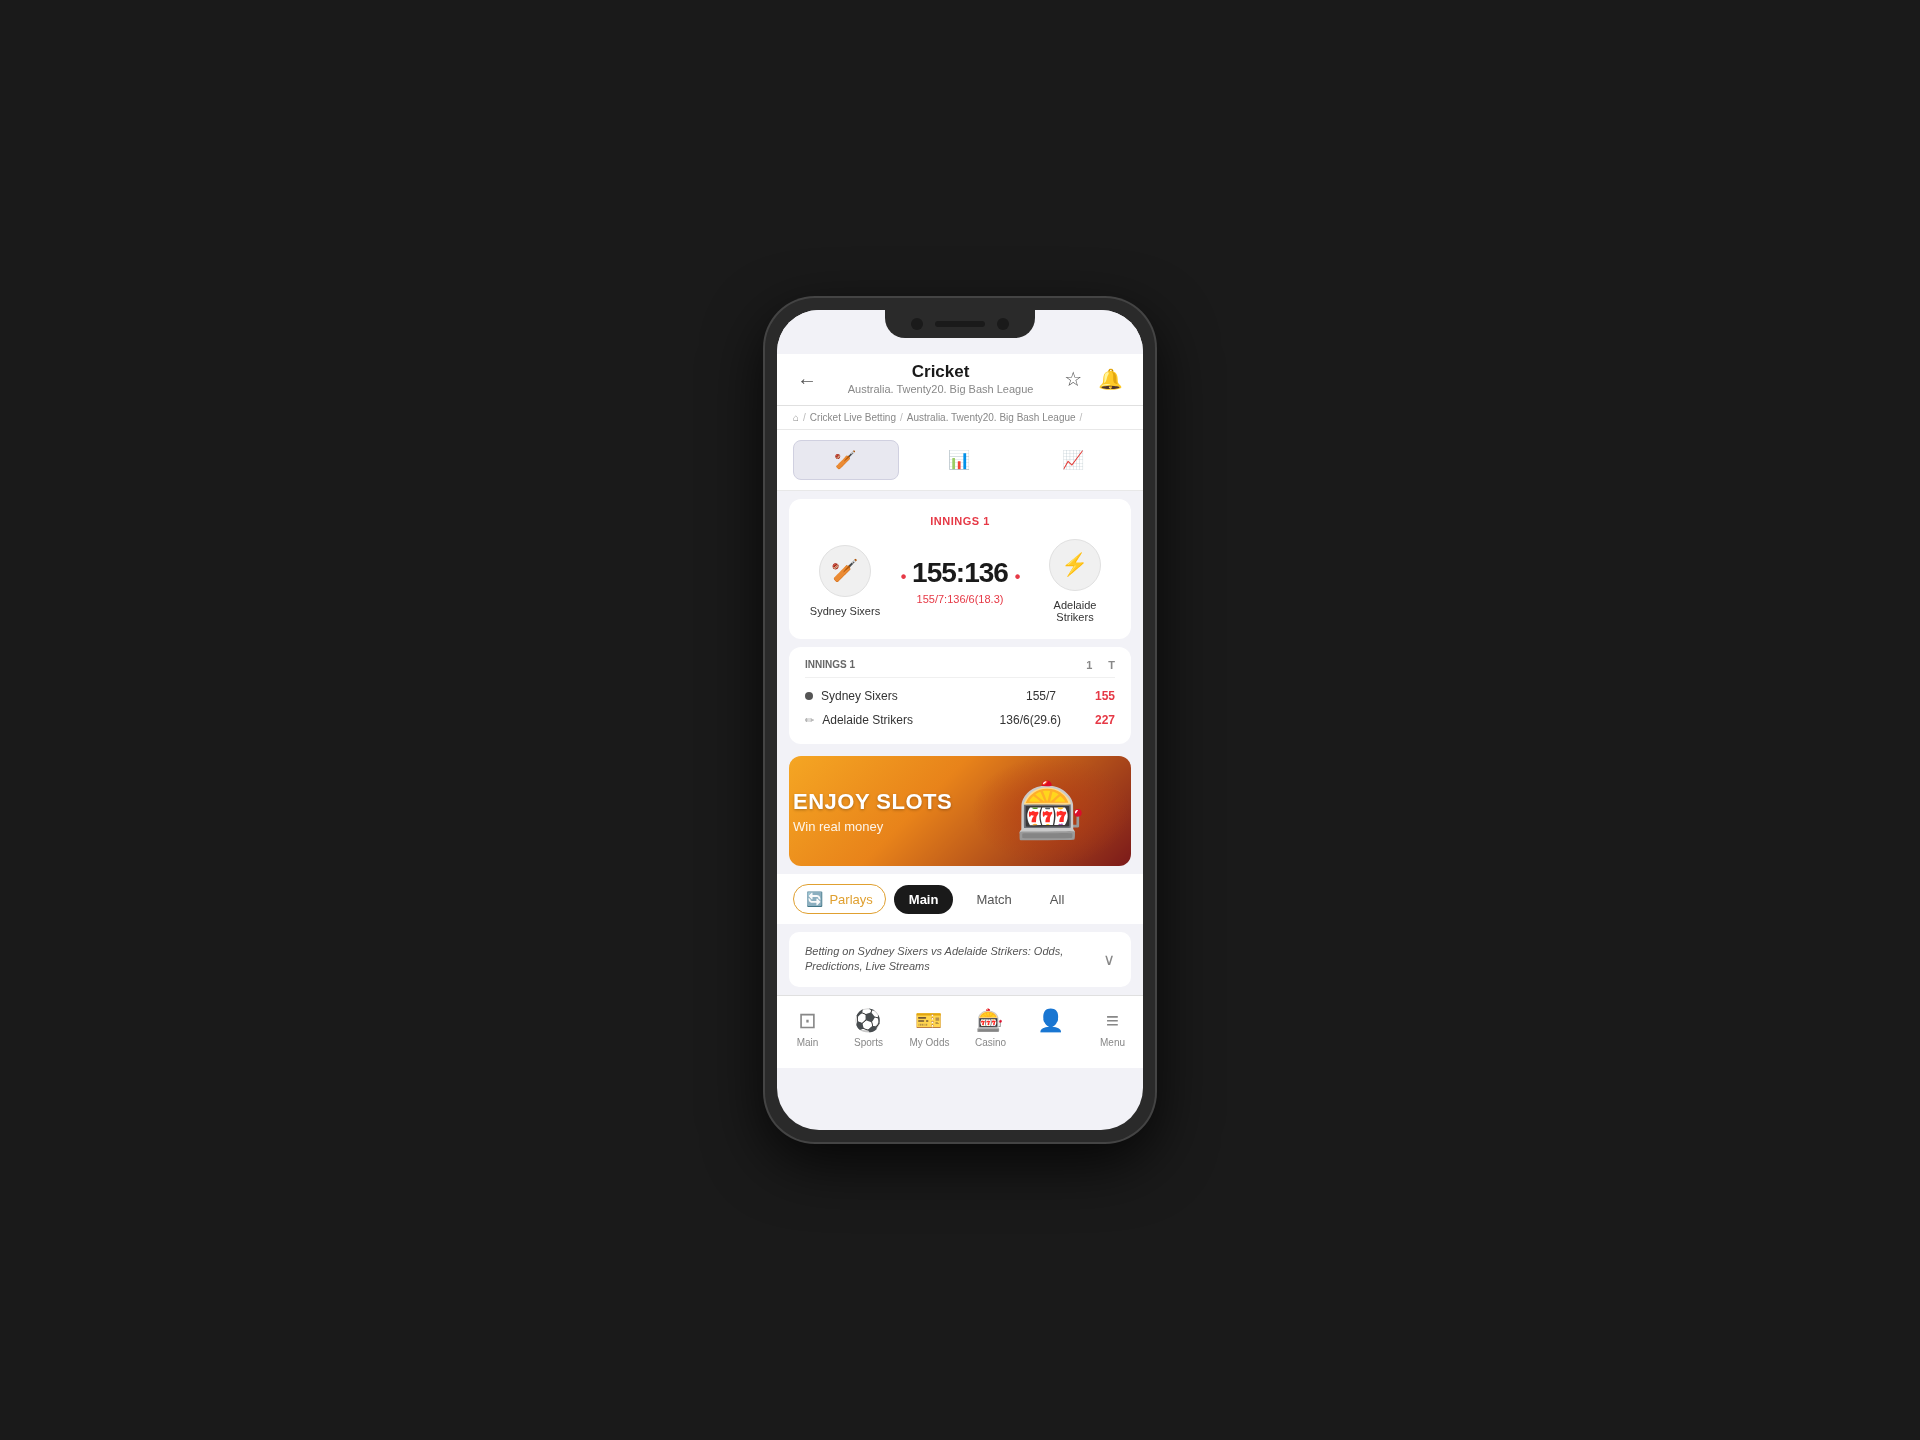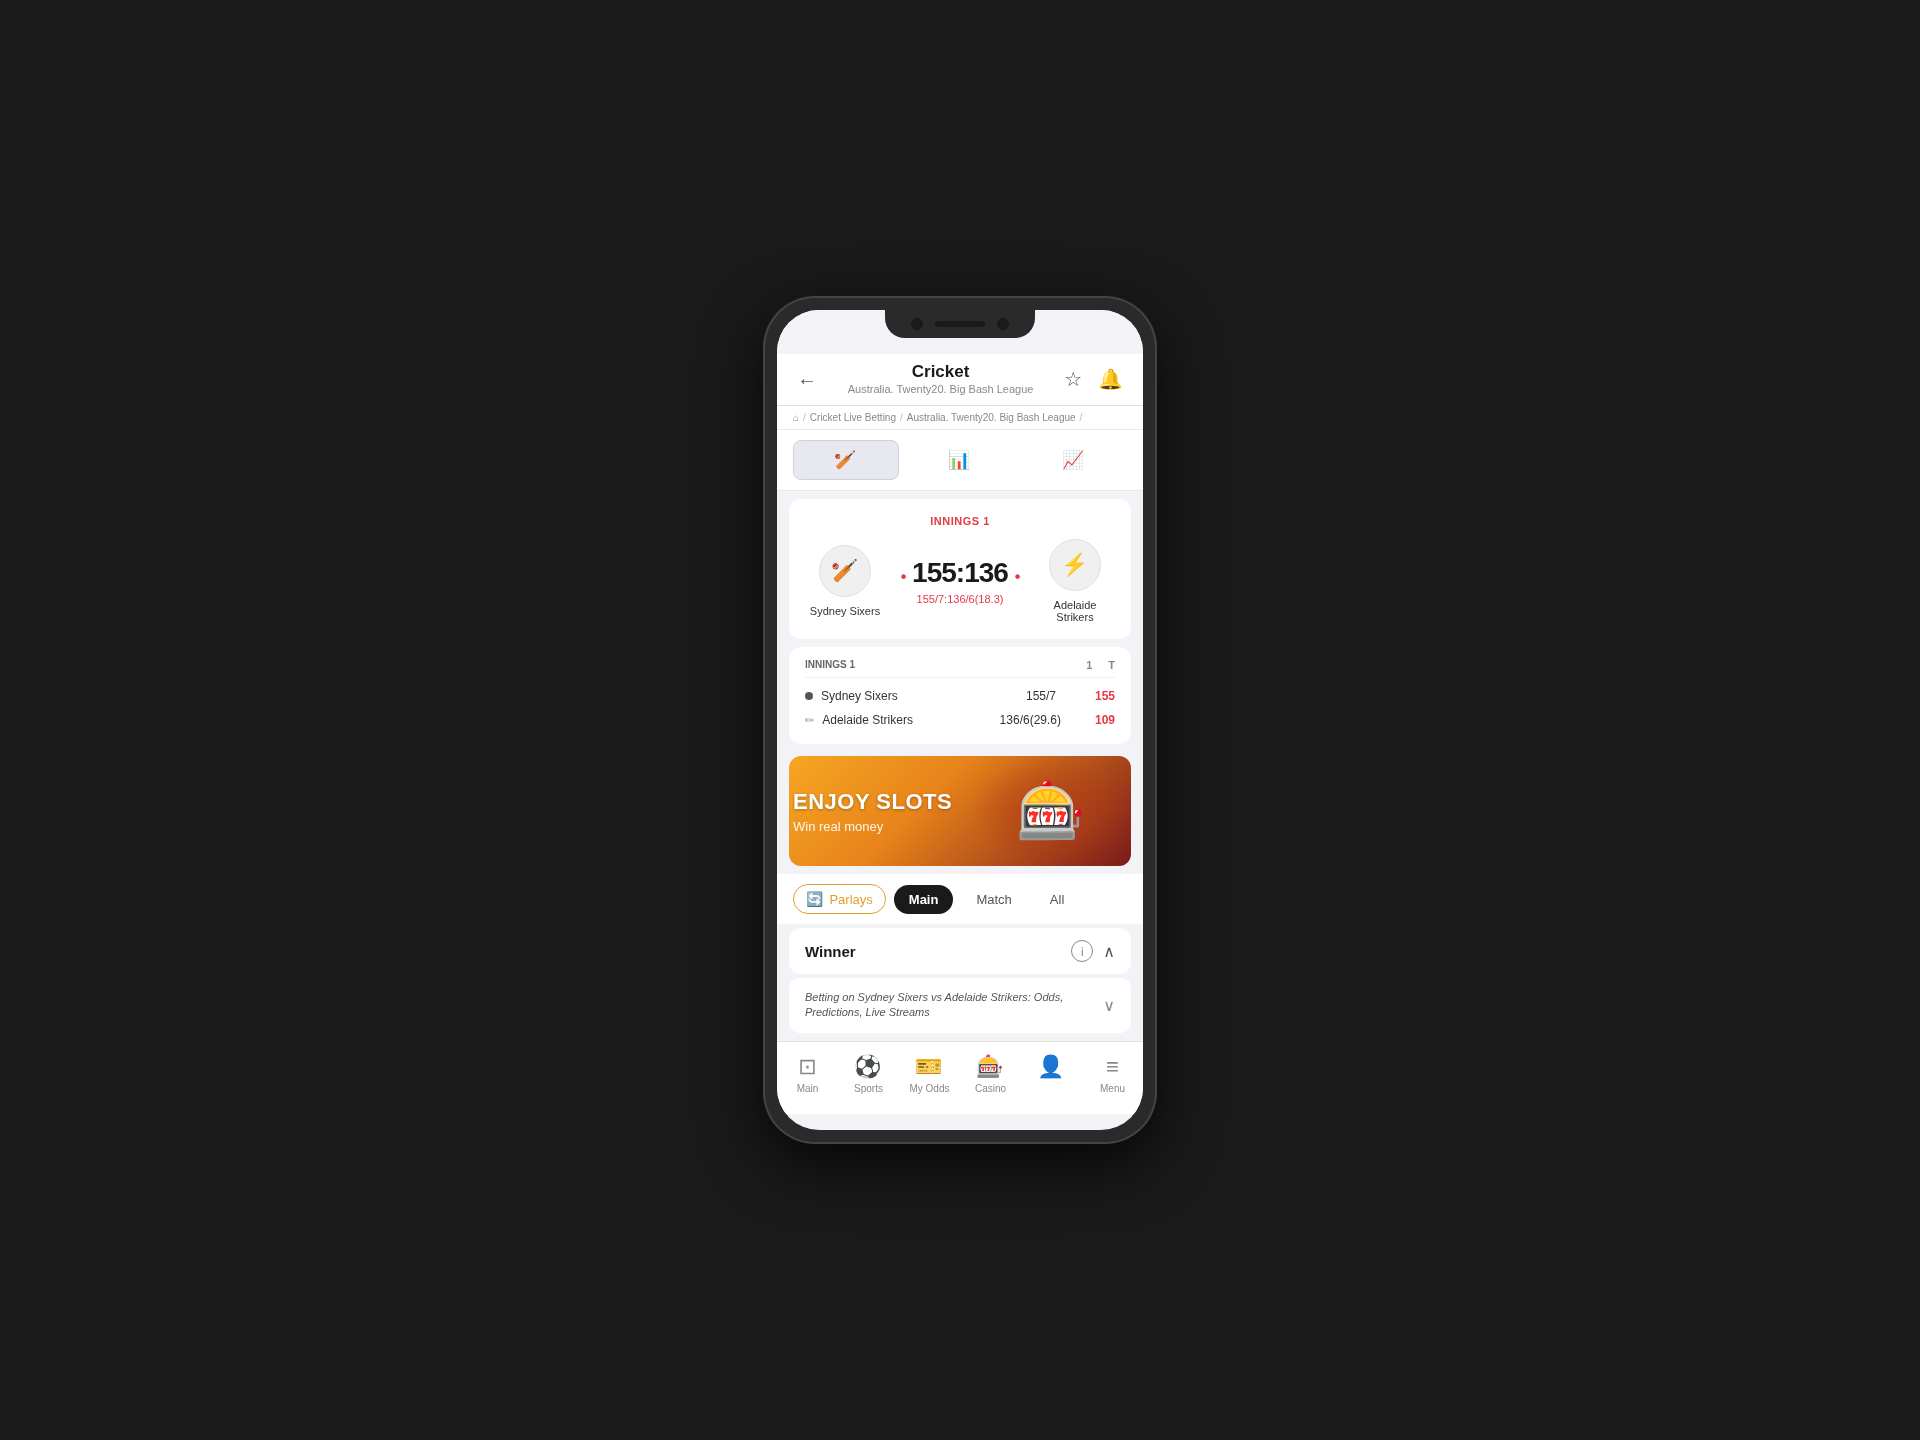--- a/index.html
+++ b/index.html
@@ -513,21 +513,21 @@
             <span class="score-val-red">155</span>
           </div>
         </div>
         <div class="score-row">
           <div class="score-row-left">
             <span class="score-pencil">✏</span>
             <span>Adelaide Strikers</span>
           </div>
           <div class="score-row-values">
             <span class="score-val">136/6(29.6)</span>
-            <span class="score-val-red">109</span>
+            <span class="score-val-red">227</span>
           </div>
         </div>
       </div>
 
       <div class="promo-banner">
         <div class="banner-text-block">
           <div class="banner-title">ENJOY SLOTS</div>
           <div class="banner-subtitle">Win real money</div>
         </div>
         <div class="banner-decoration">🎰</div>
@@ -543,27 +543,20 @@
         </div>
         <div class="bet-tab">
           <span>Match</span>
         </div>
         <div class="bet-tab">
           <span>All</span>
         </div>
       </div>
 
       <div class="winner-section">
-        <div class="winner-header">
-          <span class="winner-title">Winner</span>
-          <div class="winner-actions">
-            <div class="info-icon">ℹ</div>
-            <span class="collapse-icon">∧</span>
-          </div>
-        </div>
       </div>
 
       <div class="info-strip">
         <span class="info-strip-text">Betting on Sydney Sixers vs Adelaide Strikers: Odds, Predictions, Live Streams</span>
         <span class="info-strip-chevron">∨</span>
       </div>
 
       <div class="spacer"></div>
 
       <div class="bottom-nav">

